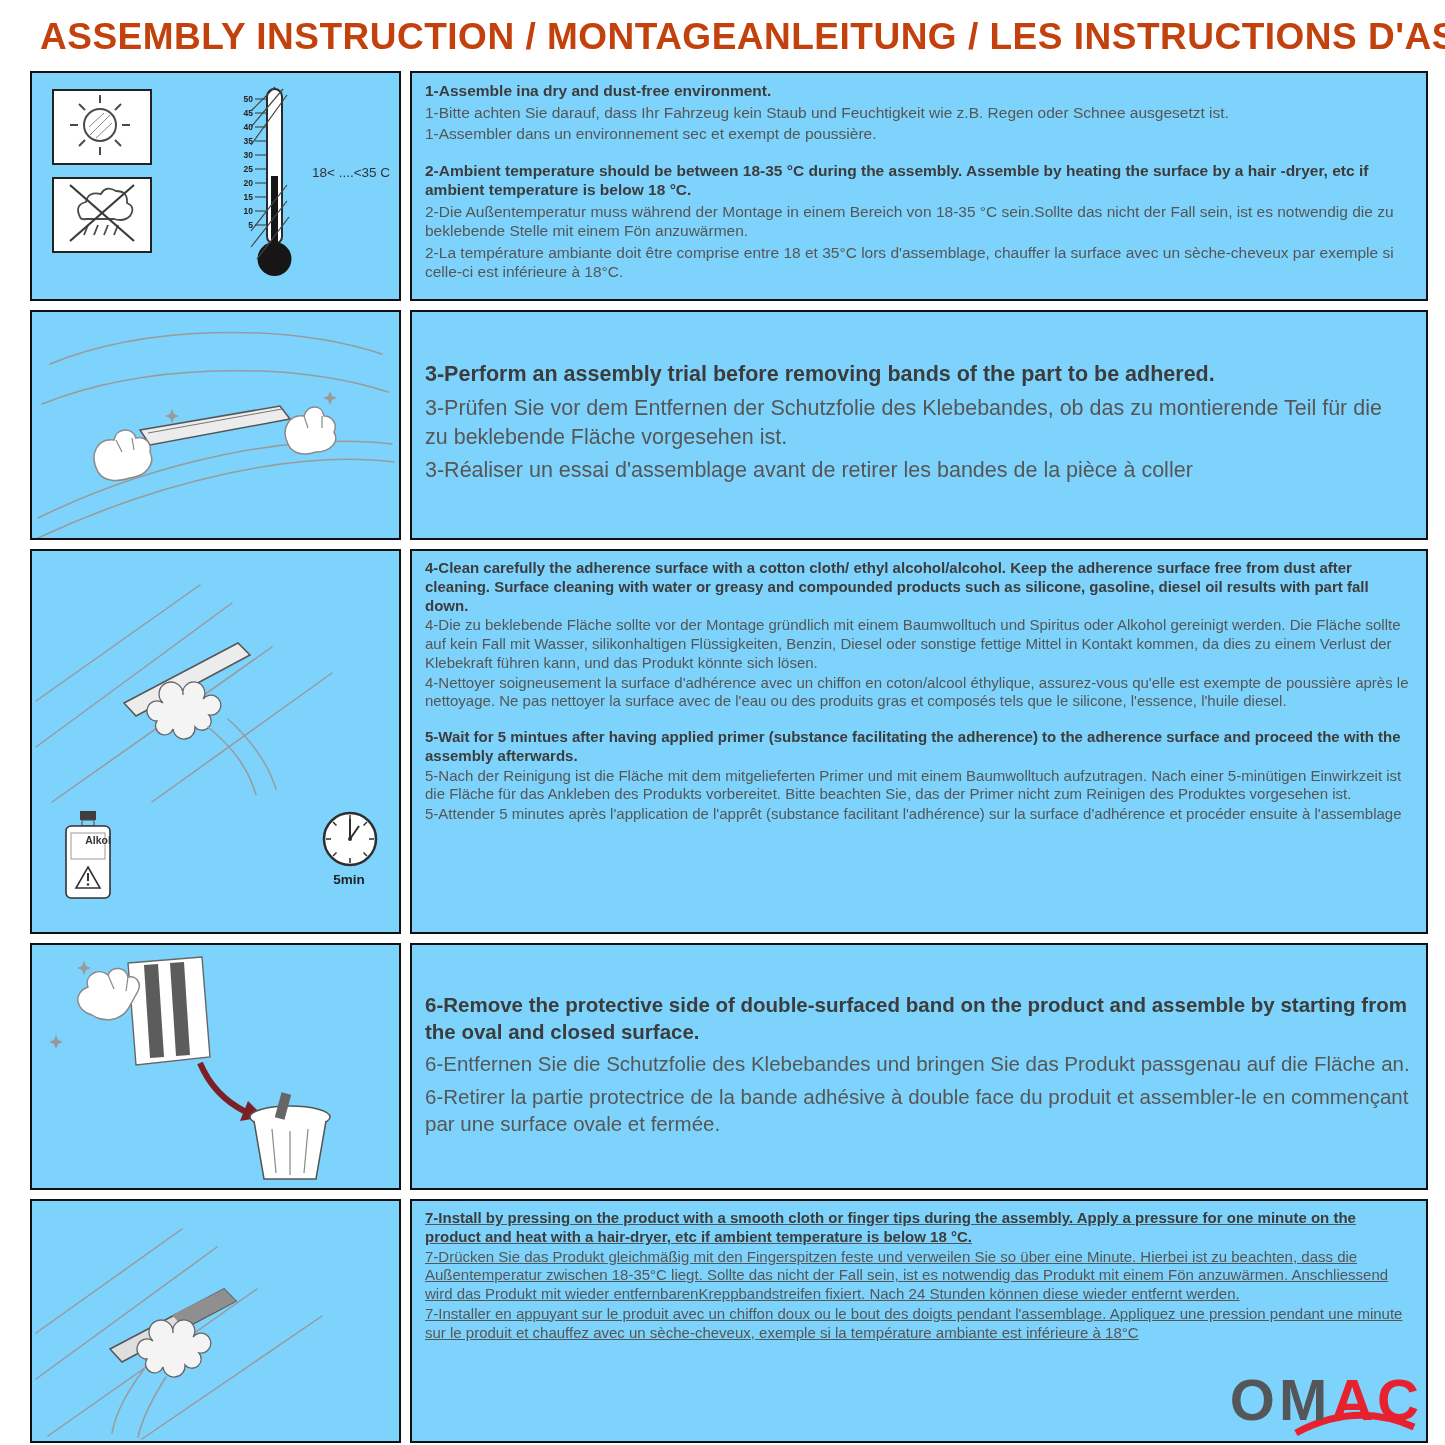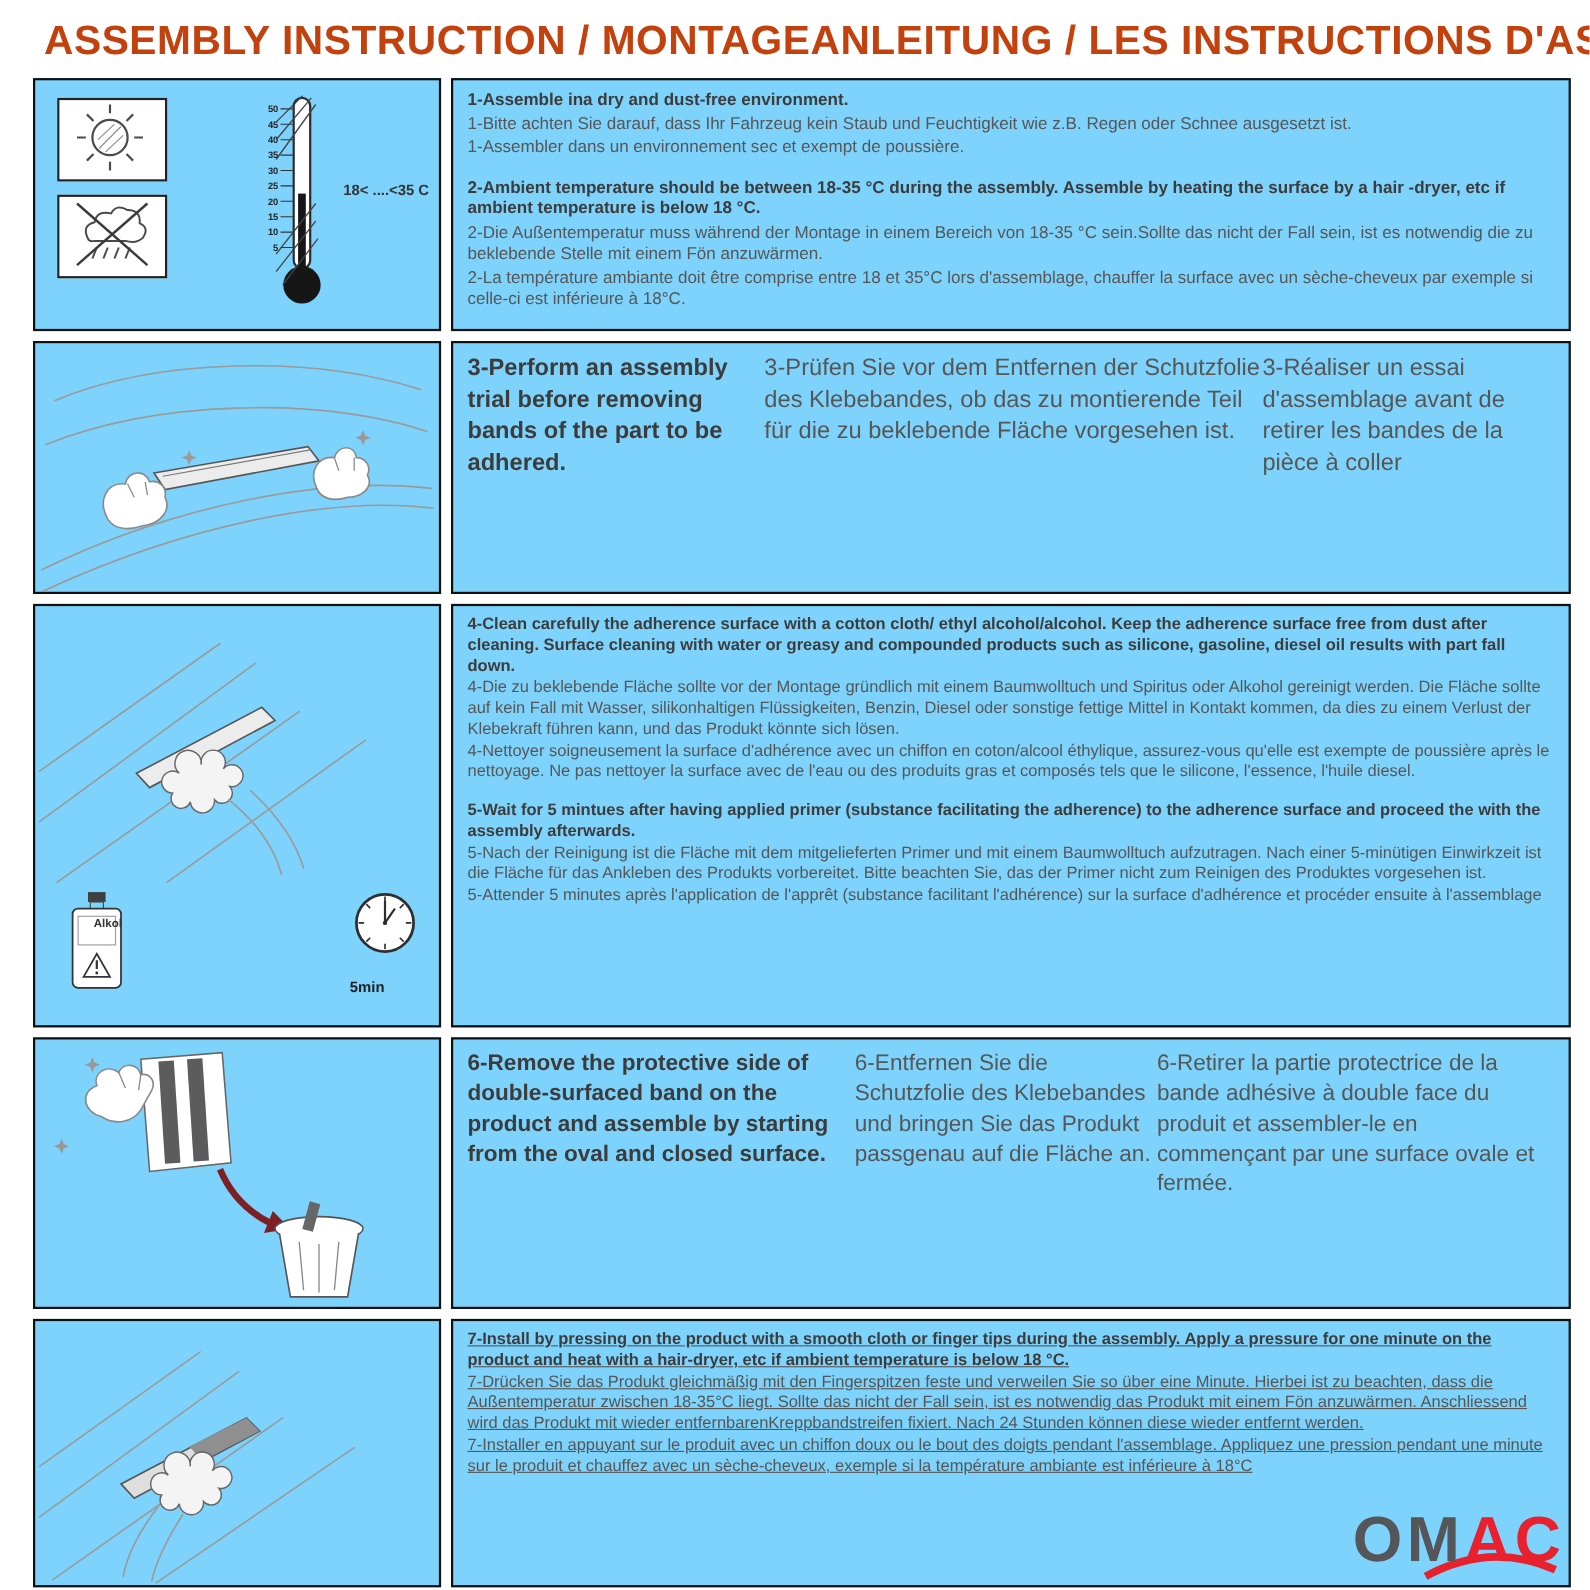--- a/index.html
+++ b/index.html
@@ -18,29 +18,29 @@
   .text{flex:1;padding:8px 16px 8px 13px;}
   .r1{height:230px;}
   .r2{height:230px;}
   .r3{height:385px;}
   .r4{height:247px;}
   .r5{height:244px;text-decoration:underline;}
   p{margin:0 0 2px 0;}
   .b{font-weight:bold;color:#3c3c3c;}
   .t-std p{font-size:15.5px;line-height:1.26;}
   .t-sm p{font-size:15px;line-height:1.25;margin-bottom:1px;}
-  .t-big{display:flex;flex-direction:row;justify-content:flex-start;}
+  .t-big{display:flex;flex-direction:column;justify-content:center;}
   .t-big p{font-size:21.5px;line-height:1.33;margin-bottom:5px;}
   .t-big4 p{font-size:20.5px;}
   .gap-top{margin-top:17px;}
   .abs{position:absolute;}
   .frame{position:absolute;border:2px solid #222;background:#fff;}
-  .thermo-label{position:absolute;left:280px;top:92px;font-size:13.5px;font-weight:bold;color:#333;white-space:nowrap;}
+  .thermo-label{position:absolute;left:280px;top:92px;font-size:13.5px;font-weight:normal;color:#333;white-space:nowrap;}
   .alkol-label{position:absolute;left:36px;top:283px;width:60px;text-align:center;font-size:10.5px;font-weight:bold;color:#333;}
-  .fivemin-label{position:absolute;left:286px;top:339px;width:62px;font-size:13.5px;font-weight:bold;color:#222;}
+  .fivemin-label{position:absolute;left:286px;top:321px;width:62px;text-align:center;font-size:13.5px;font-weight:bold;color:#222;}
   .sketch{stroke:#9a9a9a;stroke-width:1.5;fill:none;stroke-linecap:round;}
   .logo{position:absolute;right:22px;bottom:8px;height:74px;line-height:74px;z-index:5;}
   .logo-letters{position:relative;z-index:2;font-size:58px;font-weight:bold;letter-spacing:4px;}
   .logo-om{color:#55565a;}
   .logo-ac{color:#e8212e;}
   .logo-swoosh{position:absolute;left:60px;bottom:0px;z-index:1;}
 </style>
 </head>
 <body>
 

